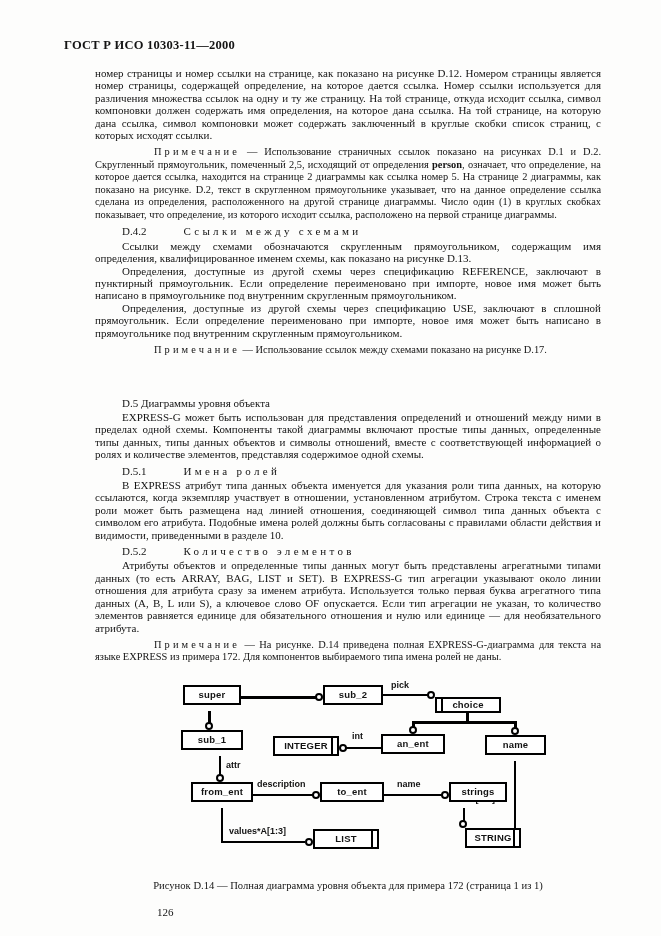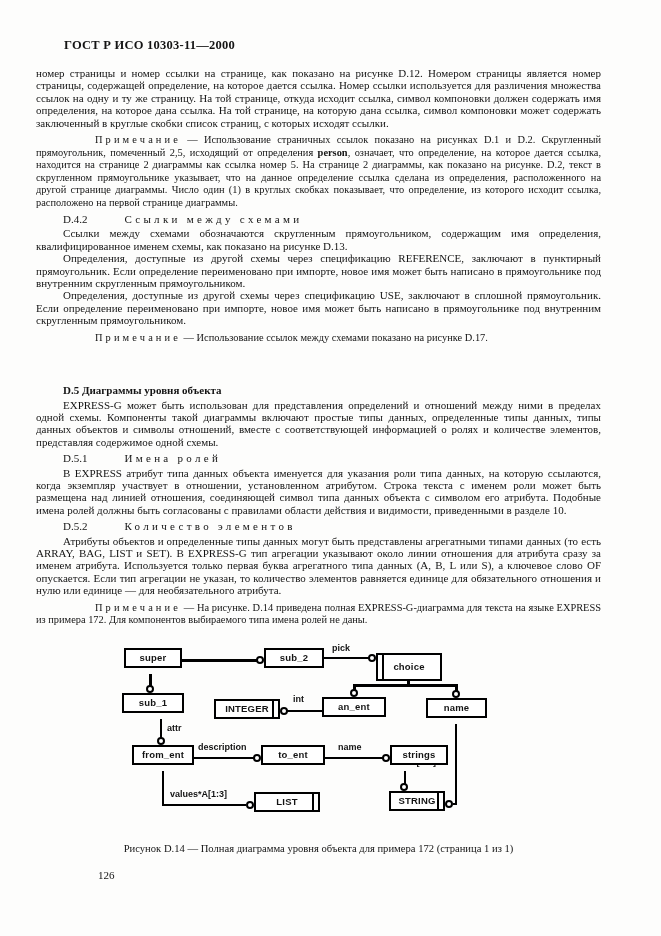--- a/index.html
+++ b/index.html
@@ -4,29 +4,29 @@
 <style>
   html,body{margin:0;padding:0;}
   body{
     width:661px;height:936px;background:#fdfdfc;overflow:hidden;
     font-family:"Liberation Serif", serif;color:#141414;
   }
   .page{position:relative;width:661px;height:936px;}
   .doc-header{
     padding:38px 60px 0 64px;font-weight:bold;font-size:12.5px;letter-spacing:.02em;
   }
-  .text-col{padding:14px 60px 0 36px;}
+  .text-col{padding:14px 60px 0 95px;}
   p{margin:0;text-align:justify;}
   .body-p{font-size:11px;line-height:12.4px;}
   .indent{text-indent:27px;}
   .note{font-size:10.4px;line-height:12.5px;text-indent:27px;margin-top:5px;margin-bottom:4px;}
   .sp{letter-spacing:.3em;margin-left:32px;}
   .subhead{font-size:11px;line-height:12.4px;text-indent:27px;margin-top:4px;margin-bottom:2px;}
   .subhead .num{margin-right:5px;margin-top:44px;}
-  .bold-head{font-weight:bold;letter-spacing:0;margin-top:40px;}
+  .bold-head{font-weight:normal;letter-spacing:0;margin-top:40px;}
   
   .dg{position:relative;width:396px;height:182px;margin:14px 0 0 78px;}
   .dbox{
     position:absolute;height:20px;box-sizing:border-box;border:2px solid #000;background:#fff;
     display:flex;align-items:center;justify-content:center;
     font-family:"Liberation Sans", sans-serif;font-weight:bold;font-size:9.5px;letter-spacing:.02em;
   }
   .bar-right::after{content:"";position:absolute;top:0;bottom:0;right:4px;width:2px;background:#000;}
   .bar-left::after{content:"";position:absolute;top:0;bottom:0;left:4px;width:2px;background:#000;}
   .dline{position:absolute;background:#000;}
@@ -115,21 +115,21 @@
       <div class="dlabel" style="left:224px;top:101px;">name</div>
       <div class="dlabel" style="left:297px;top:116px;">L[1:?]</div>
       <div class="dlabel" style="left:56px;top:148px;">values*A[1:3]</div>
 
       <div class="dbox" style="left:10px;top:7px;width:58px;">
           <span>super</span>
         </div>
       <div class="dbox" style="left:150px;top:7px;width:60px;">
           <span>sub_2</span>
         </div>
-      <div class="dbox bar-left" style="left:262px;top:12px;width:66px;height:28px;">
+      <div class="dbox bar-left" style="left:262px;top:19px;width:66px;height:16px;">
           <span>choice</span>
         </div>
       <div class="dbox" style="left:8px;top:52px;width:62px;">
           <span>sub_1</span>
         </div>
       <div class="dbox bar-right" style="left:100px;top:58px;width:66px;">
           <span>INTEGER</span>
         </div>
       <div class="dbox" style="left:208px;top:56px;width:64px;">
           <span>an_ent</span>
@@ -142,21 +142,21 @@
         </div>
       <div class="dbox" style="left:147px;top:104px;width:64px;">
           <span>to_ent</span>
         </div>
       <div class="dbox" style="left:276px;top:104px;width:58px;">
           <span>strings</span>
         </div>
       <div class="dbox bar-right" style="left:140px;top:151px;width:66px;">
           <span>LIST</span>
         </div>
-      <div class="dbox bar-right" style="left:275px;top:150px;width:56px;">
+      <div class="dbox bar-right" style="left:292px;top:150px;width:56px;">
           <span>STRING</span>
         </div>
 
     </div>
 
     <p class="fig-caption">Рисунок D.14 — Полная диаграмма уровня объекта для примера 172 (страница 1 из 1)</p>
 
     <p class="page-num">126</p>
 
   </div>

